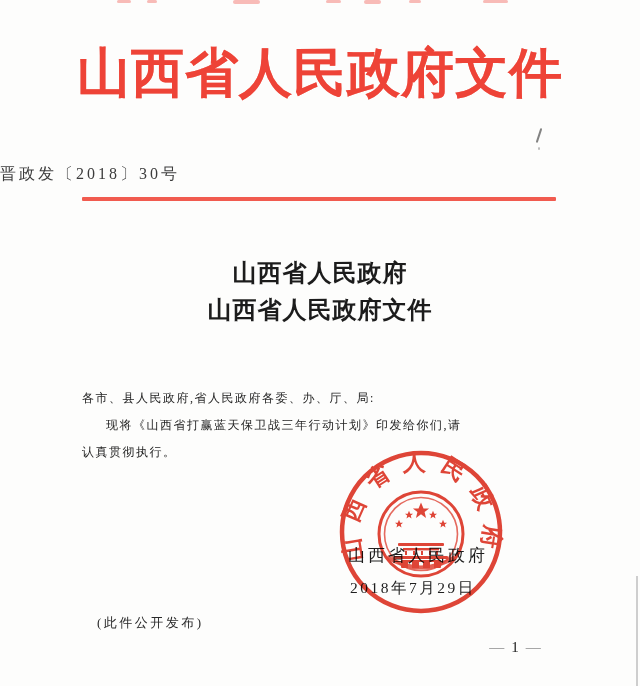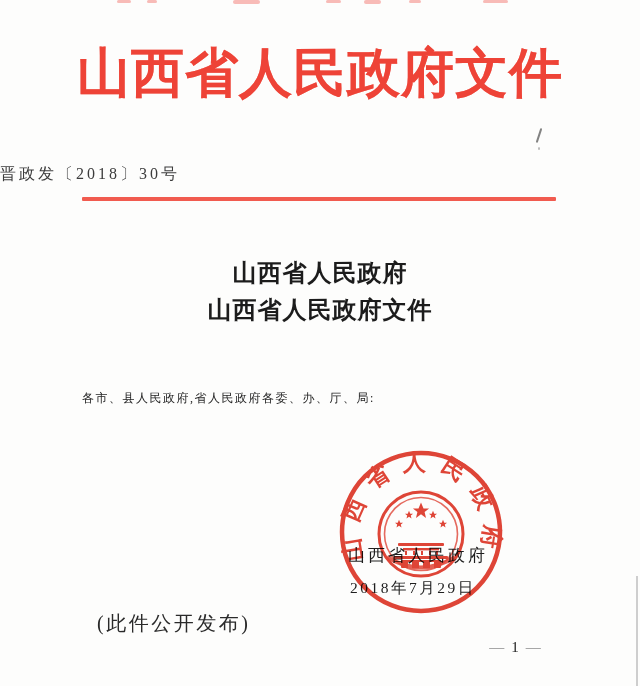--- a/index.html
+++ b/index.html
@@ -66,21 +66,21 @@
   }
   .date{
     position:absolute;left:350px;top:578px;width:150px;
     font-size:15.5px;line-height:20px;
     letter-spacing:2.5px;
     color:#1f1f1f;
     white-space:nowrap;
   }
   .footnote{
     position:absolute;left:97px;top:613px;
-    font-size:20px;line-height:20px;
+    font-size:13px;line-height:20px;
     letter-spacing:2.5px;
     color:#2a2a2a;
     white-space:nowrap;
   }
   .page-number{
     position:absolute;left:470px;top:637px;width:90px;
     text-align:center;
     font-size:15px;line-height:20px;
     white-space:nowrap;
   }
@@ -119,20 +119,22 @@
 
   <div class="red-rule"></div>
 
   <div class="title-block">
     <div>山西省人民政府</div>
     <div>山西省人民政府文件</div>
   </div>
 
   <div class="body-block">
     <div class="body-line">各市、县人民政府,省人民政府各委、办、厅、局:</div>
+    <div class="body-line indent">现将《山西省打赢蓝天保卫战三年行动计划》印发给你们,请</div>
+    <div class="body-line">认真贯彻执行。</div>
   </div>
 
   <div class="signature">山西省人民政府</div>
   <div class="date">2018年7月29日</div>
 
   <svg class="seal" viewBox="0 0 168 168" xmlns="http://www.w3.org/2000/svg">
     <defs>
       <path id="sealArc" d="M 27 110 A 62.6 62.6 0 1 1 141 110" fill="none"></path>
       <path id="star" d="M0,-8.5 L2.5,-2.6 L8.1,-2.6 L3.6,1 L5,6.9 L0,3.3 L-5,6.9 L-3.6,1 L-8.1,-2.6 L-2.5,-2.6 Z"></path>
     </defs>

